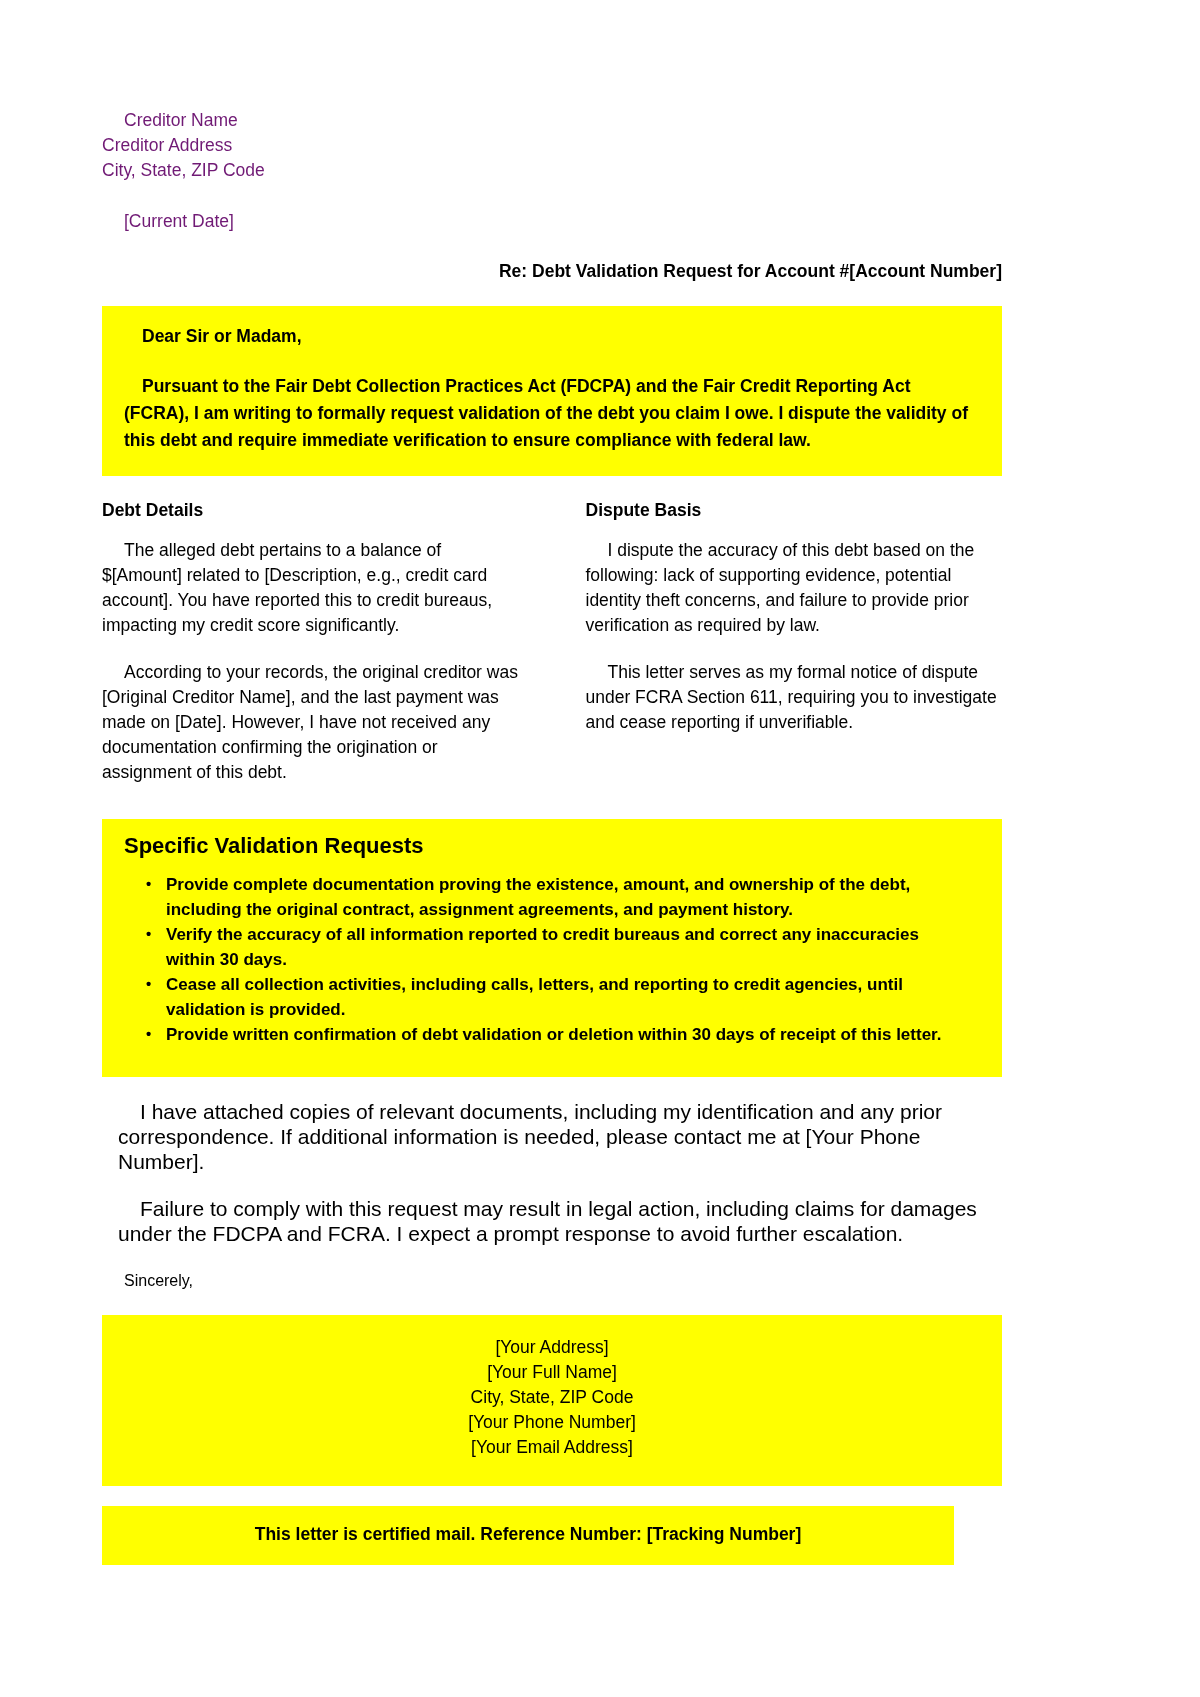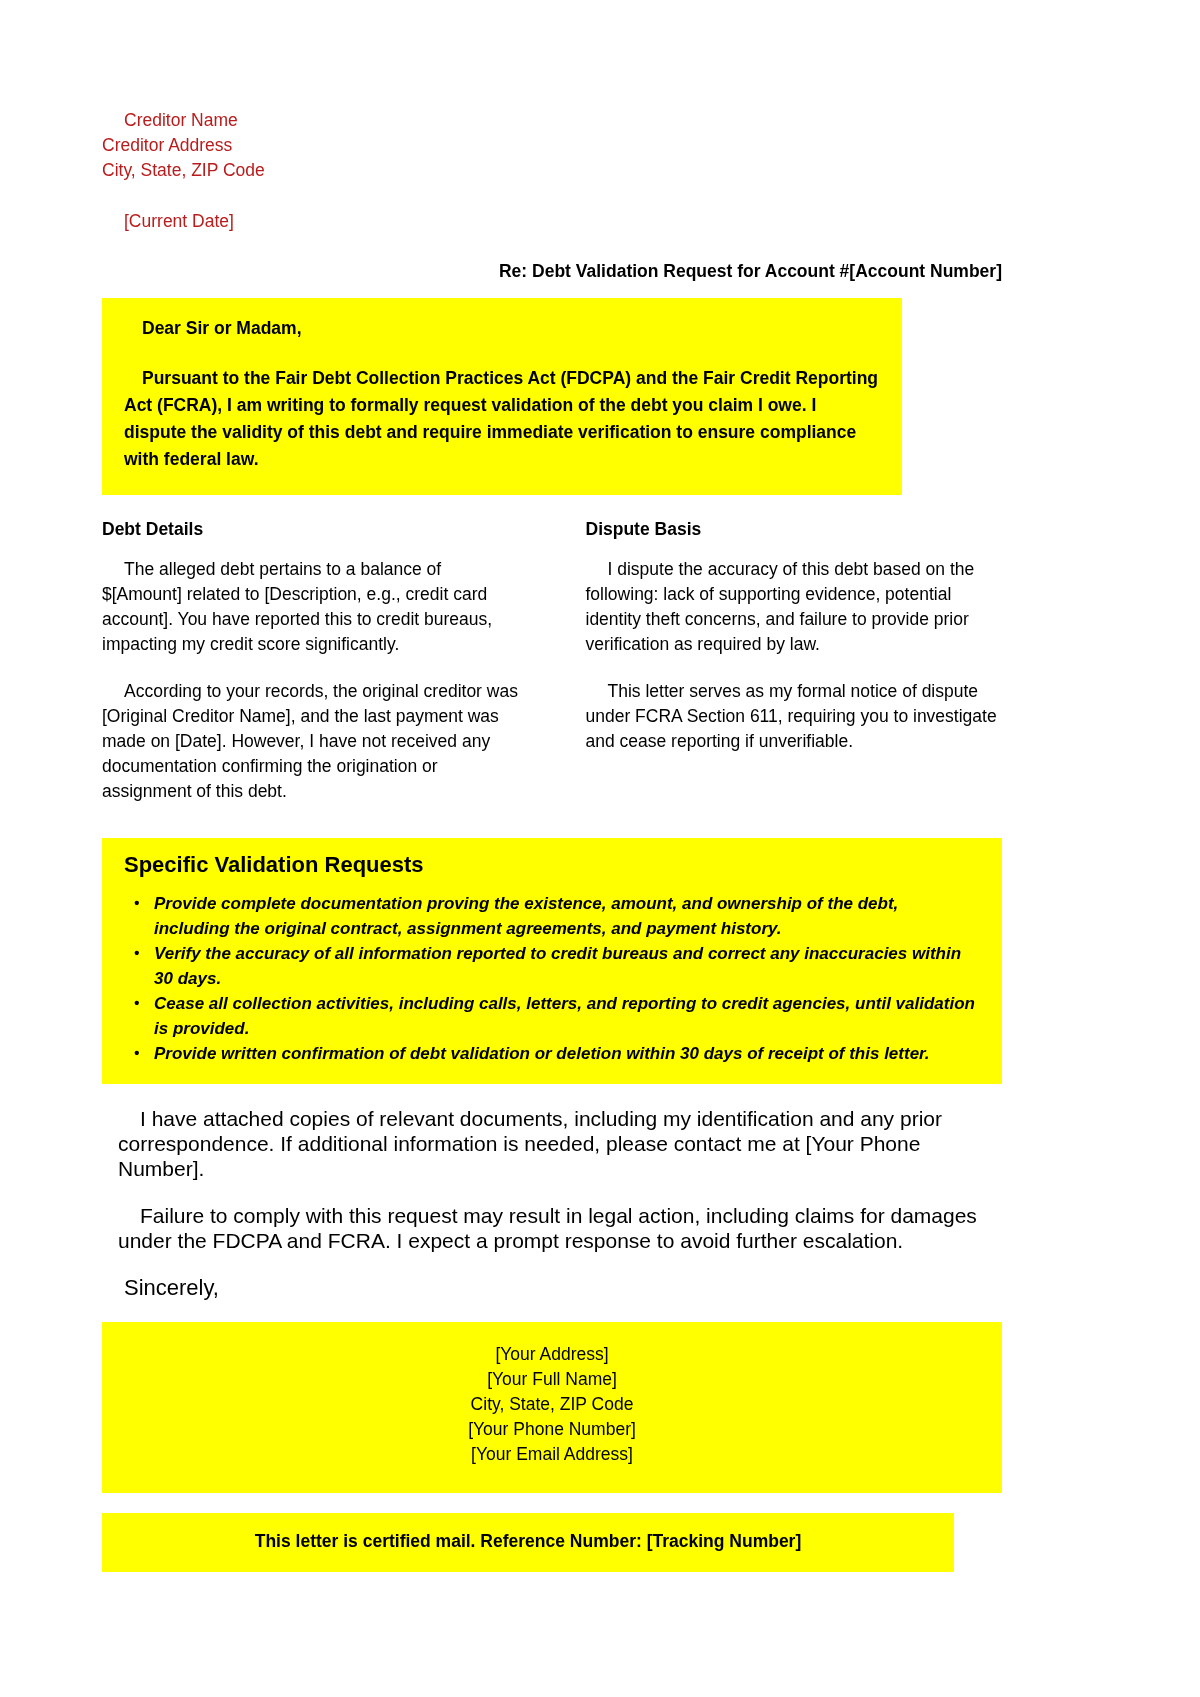--- a/index.html
+++ b/index.html
@@ -25,21 +25,21 @@
     position: absolute;
     left: 102px;
     top: 0;
     width: 900px;
   }
 
   
   .line {
     font-size: 17.5px;
     line-height: 25px;
-    color: #b91c1c;
+    color: #701a75;
     white-space: pre-wrap;
   }
 
   .addr-block { margin-top: 108px; }
   .addr-block .line:first-child { text-indent: 22px; }
 
   .date-line { margin-top: 26px; text-indent: 22px; }
 
   .subject {
     margin-top: 25px;
@@ -50,23 +50,23 @@
     text-align: right;
   }
 
   
   .hl {
     background: #ffff00;
     font-weight: bold;
   }
 
   .hl-intro {
-    margin-top: 14px;
+    margin-top: 22px;
     padding: 18px 22px 22px 22px;
-    width: 800px;
+    width: 900px;
   }
   .hl-intro .salutation {
     font-size: 17.5px;
     line-height: 25px;
     text-indent: 18px;
     margin: 0 0 24px 0;
   }
   .hl-intro .para {
     font-size: 17.5px;
     line-height: 27px;
@@ -102,24 +102,23 @@
     padding: 14px 24px 18px 10px;
     width: 900px;
   }
   .req-head {
     font-size: 22px;
     font-weight: bold;
     line-height: 25px;
     margin: 0 0 14px 12px;
   }
   .req-list {
-    margin: 0;
+    margin: 12px;
     padding: 0 0 0 42px;
     list-style: none;
-    font-style: italic;
   }
   .req-list li {
     position: relative;
     font-size: 17px;
     font-weight: bold;
     line-height: 25px;
     margin: 0 0 0 0;
     padding: 0 0 0 0;
   }
   .req-list li::before {
@@ -132,21 +131,21 @@
 
   
   .closing { margin-top: 22px; width: 900px; }
   .closing p {
     font-size: 21px;
     line-height: 25px;
     margin: 0 0 22px 16px;
     text-indent: 22px;
   }
   .sincerely {
-    font-size: 22px;
+    font-size: 16px;
     line-height: 25px;
     text-indent: 22px;
     margin: 0;
   }
 
   
   .hl-signature {
     margin-top: 22px;
     width: 900px;
     padding: 20px 0 26px 0;

